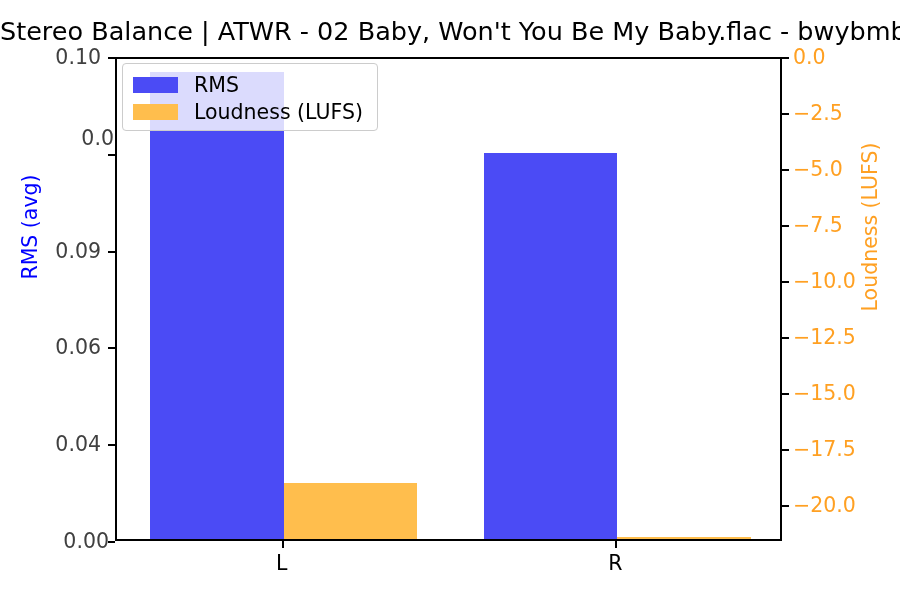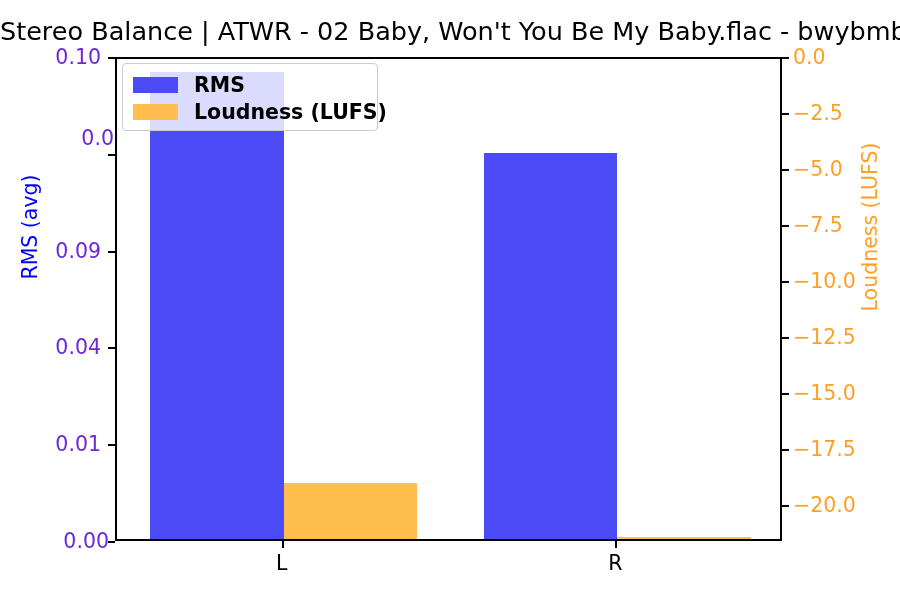--- a/index.html
+++ b/index.html
@@ -66,21 +66,21 @@
   }
   .tick-mark-left  { left: 108px; }
   .tick-mark-right { left: 782px; }
 
   .tick-label-left {
     position: absolute;
     right: 0;
     width: 100px;
     text-align: right;
     font-size: 20.5px;
-    color: #6d28d9;
+    color: #404040;
     white-space: nowrap;
   }
   .tick-label-right {
     position: absolute;
     left: 0;
     width: 110px;
     text-align: left;
     font-size: 20.5px;
     color: #ffa022;
     white-space: nowrap;
@@ -151,37 +151,36 @@
     height: 16px;
     margin-right: 16px;
     flex: 0 0 auto;
   }
   .legend-swatch.rms  { background: #4b4bf5; }
   .legend-swatch.lufs { background: #ffbe4d; }
   .legend-text {
     font-size: 20.5px;
     color: #000000;
     white-space: nowrap;
-    font-weight: bold;
   }
 </style>
 </head>
 <body>
 
 <div id="figure">
 
   <div id="chart-title">Stereo Balance | ATWR - 02 Baby, Won't You Be My Baby.flac - bwybmb</div>
 
   <div id="left-ticks">
       <div class="tick-mark-left" style="top: 541px;"></div>
       <div class="tick-label-left" style="top: 529px; left: 8px; width: 101px;">0.00</div>
       <div class="tick-mark-left" style="top: 444.2px;"></div>
-      <div class="tick-label-left" style="top: 432.2px; left: 0px; width: 101px;">0.01</div>
+      <div class="tick-label-left" style="top: 432.2px; left: 0px; width: 101px;">0.04</div>
       <div class="tick-mark-left" style="top: 347.4px;"></div>
-      <div class="tick-label-left" style="top: 335.4px; left: 0px; width: 101px;">0.04</div>
+      <div class="tick-label-left" style="top: 335.4px; left: 0px; width: 101px;">0.06</div>
       <div class="tick-mark-left" style="top: 250.6px;"></div>
       <div class="tick-label-left" style="top: 238.6px; left: 0px; width: 101px;">0.09</div>
       <div class="tick-mark-left" style="top: 153.8px;"></div>
       <div class="tick-label-left" style="top: 126px; left: 0px; width: 101px; padding-left: 26px;">0.08</div>
       <div class="tick-mark-left" style="top: 57px;"></div>
       <div class="tick-label-left" style="top: 45px; left: 0px; width: 101px;">0.10</div>
     </div>
 
   <div id="right-ticks">
       <div class="tick-mark-right" style="top: 57px;"></div>

